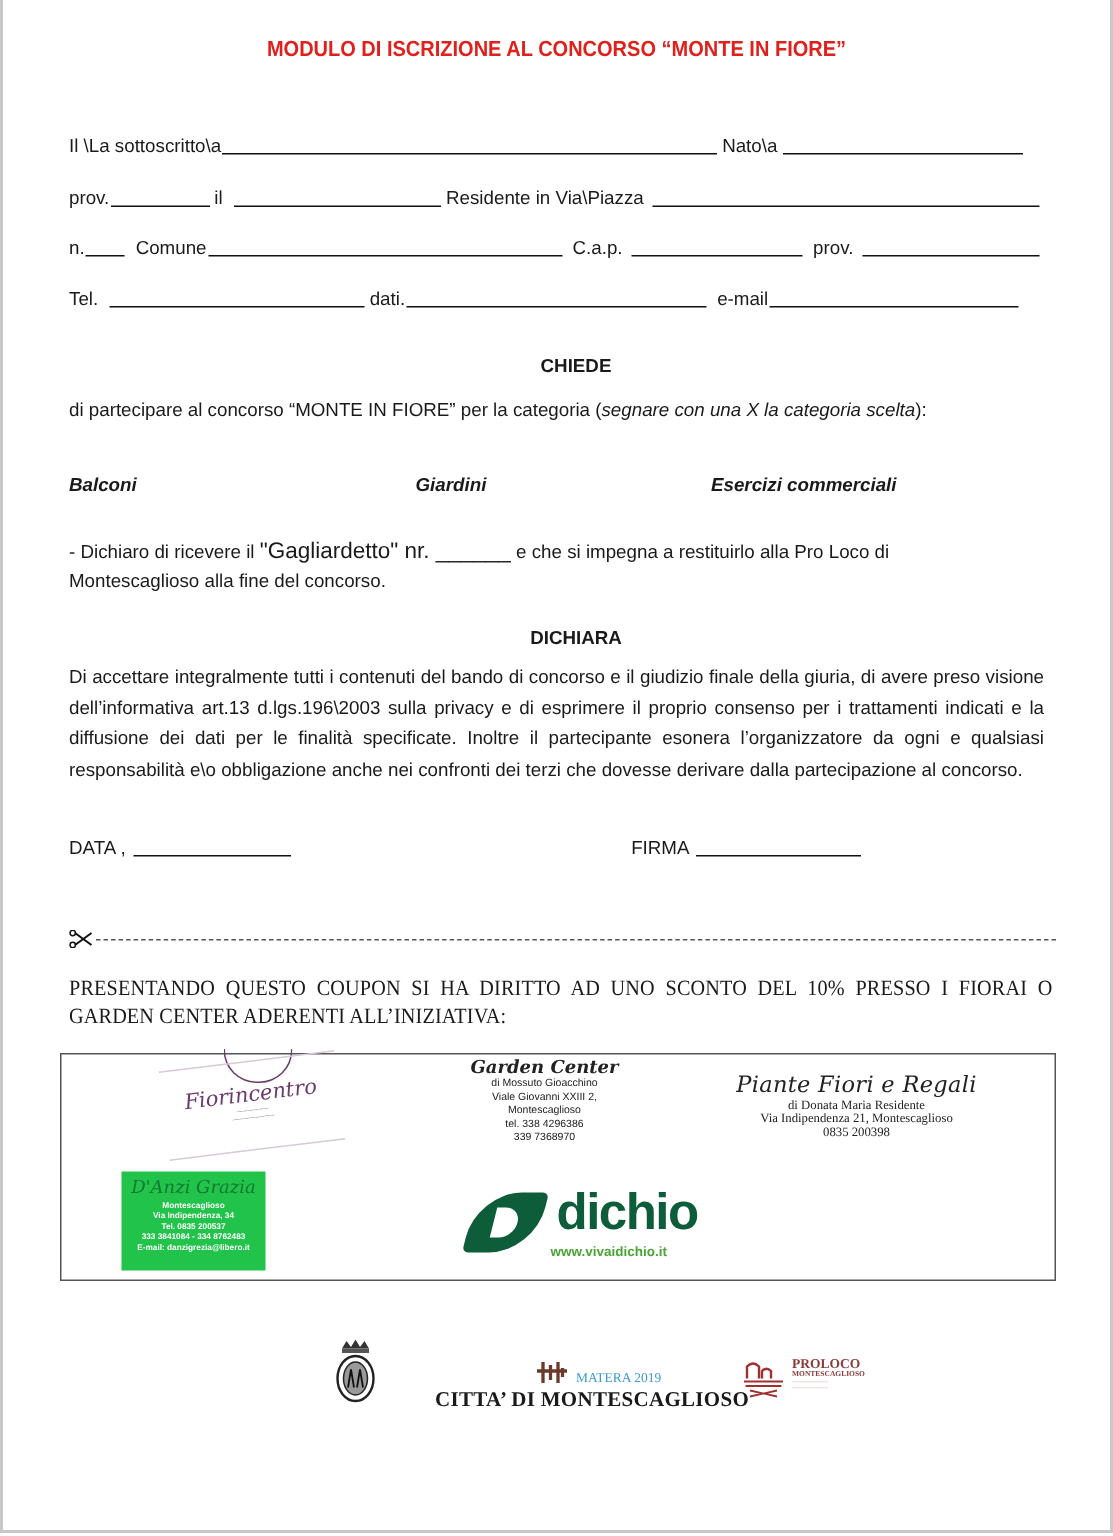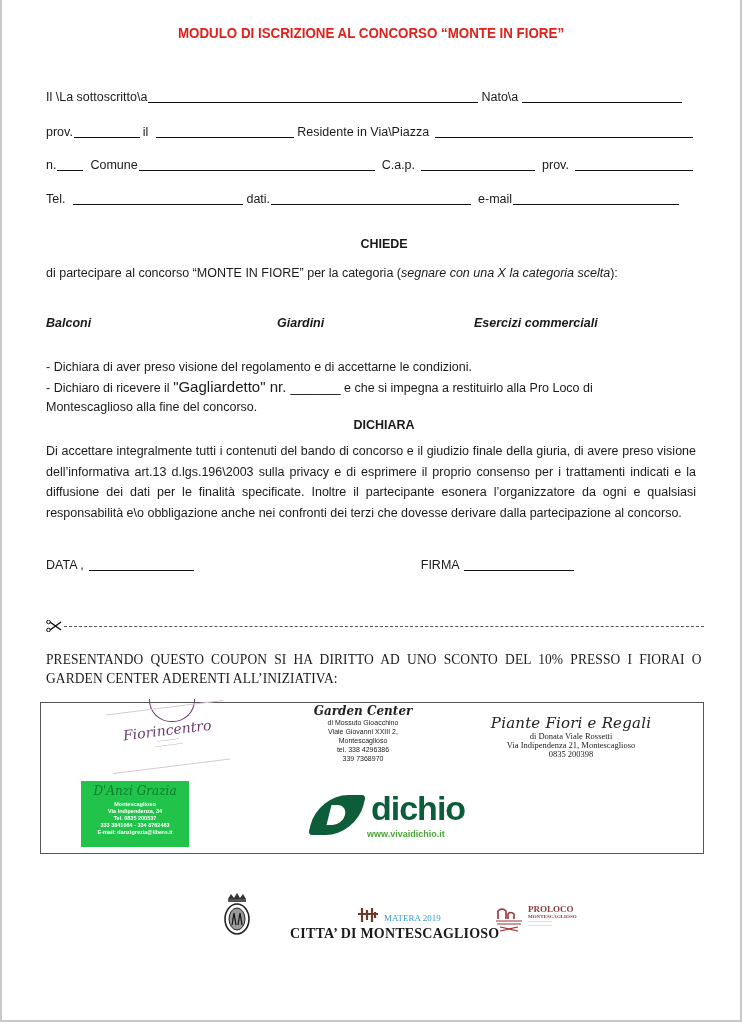--- a/index.html
+++ b/index.html
@@ -45,21 +45,21 @@
     .fiorin .tiny { font-size: 3.5px; color: #777; line-height: 5px; }
     .fiorin-seal {
       left: 108px; top: -4px; width: 44px; height: 22px; border: 1.5px solid #6b3a6e; border-top: none;
       border-radius: 0 0 22px 22px;
     }
     .gc { left: 262px; top: 1px; width: 120px; font-size: 7px; line-height: 9px; color: #222; }
     .gc .name { font-family: "DejaVu Serif", serif; font-style: italic; font-weight: bold; font-size: 12px; line-height: 14px; }
     .pfr { left: 440px; top: 12px; width: 180px; font-family: "Liberation Serif", serif; font-size: 8.5px; line-height: 9px; color: #222; }
     .pfr .name { font-style: italic; font-size: 15px; line-height: 17px; font-family: "DejaVu Serif", serif; font-weight: normal; letter-spacing: 0.2px; }
     .danzi {
-      left: 40px; top: 78px; width: 108px; height: 66px; background: #22c34a; color: #fff;
+      left: 40px; top: 78px; width: 96px; height: 66px; background: #22c34a; color: #fff;
       font-size: 5.5px; line-height: 7px; font-weight: bold;
     }
     .danzi .name { font-family: "DejaVu Serif", serif; font-style: italic; font-weight: normal; font-size: 12px; line-height: 20px; color: #117a30; }
     .dichio { left: 272px; top: 88px; width: 190px; height: 50px; }
     .dichio .mark {
       position: absolute; left: 0; top: 4px; width: 48px; height: 40px; background: #0d5c3a;
       border-radius: 30px 4px 30px 4px; transform: skewX(-14deg);
     }
     .dichio .mark::after {
       content: ""; position: absolute; left: 16px; top: 10px; width: 16px; height: 20px; background: #fff; border-radius: 0 12px 12px 0;
@@ -121,21 +121,20 @@
 <div class="abs center-head" style="top:237px;">CHIEDE</div>
 <div class="abs para" style="top:263px;">
   <span>di partecipare al concorso “MONTE IN FIORE”  per la categoria (</span><i>segnare con una X la categoria scelta</i><span>):</span>
 </div>
 
 <div class="abs cat" style="left:46px; top:316px;">Balconi</div>
 <div class="abs cat" style="left:277px; top:316px;">Giardini</div>
 <div class="abs cat" style="left:474px; top:316px;">Esercizi commerciali</div>
 
 <div class="abs decl" style="top:358px;">
-  <div>- Dichiara di aver preso visione del regolamento e di accettarne le condizioni.</div>
   <div>
     <span>- Dichiaro di ricevere il </span><span class="gagl">"Gagliardetto" nr. ______</span><span> e che si impegna a restituirlo alla Pro Loco di</span>
   </div>
   <div>Montescaglioso alla fine del concorso.</div>
 </div>
 
 <div class="abs center-head" style="top:418px;">DICHIARA</div>
 <div class="abs para" style="top:441px;">Di accettare integralmente tutti i contenuti del bando di concorso e il giudizio finale della giuria, di avere preso visione dell’informativa art.13 d.lgs.196\2003 sulla privacy e di esprimere il proprio consenso per i trattamenti indicati e la diffusione dei dati per le finalità specificate. Inoltre il partecipante esonera l’organizzatore da ogni e qualsiasi responsabilità e\o obbligazione anche nei confronti dei terzi che dovesse derivare dalla partecipazione al concorso.</div>
 
 <div class="abs row" style="top:558px;">
@@ -168,21 +167,21 @@
     <div class="name">Garden Center</div>
     <div>di Mossuto Gioacchino</div>
     <div>Viale Giovanni XXIII 2,</div>
     <div>Montescaglioso</div>
     <div>tel. 338 4296386</div>
     <div>339 7368970</div>
   </div>
 
   <div class="logo pfr">
     <div class="name">Piante Fiori e Regali</div>
-    <div>di Donata Viale Rossetti</div>
+    <div>di Donata Maria Residente</div>
     <div>Via Indipendenza 21, Montescaglioso</div>
     <div>0835 200398</div>
   </div>
 
   <div class="logo danzi">
     <div class="name">D'Anzi Grazia</div>
     <div>Montescaglioso</div>
     <div>Via Indipendenza, 34</div>
     <div>Tel. 0835 200537</div>
     <div>333 3841084 - 334 8762483</div>

